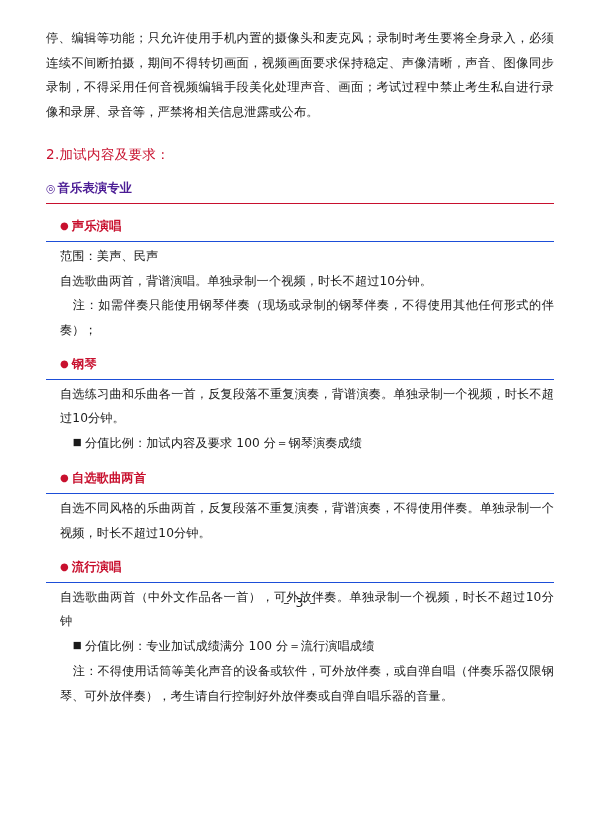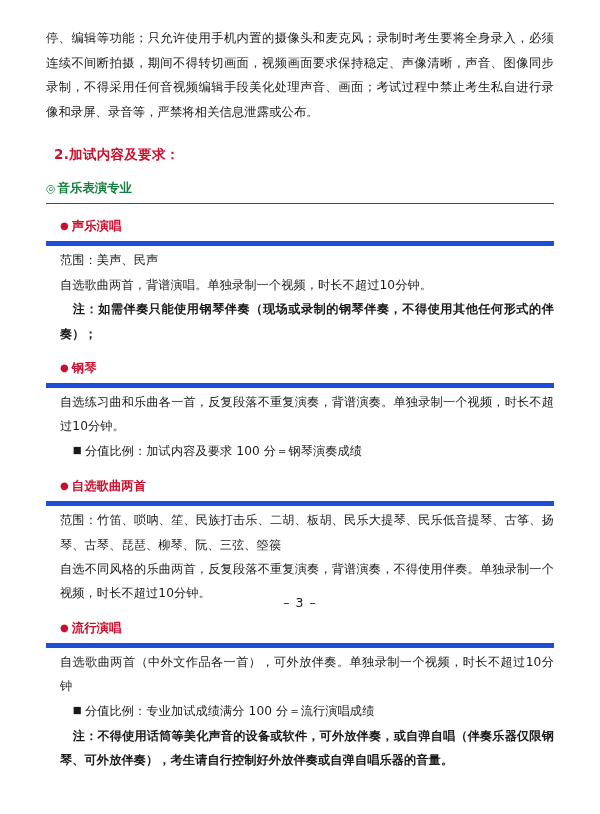--- a/index.html
+++ b/index.html
@@ -28,70 +28,70 @@
     text-align: justify;
     text-justify: inter-ideograph;
     margin: 0;
     color: #1a1a1a;
     letter-spacing: 0.1px;
   }
   .para.indent-0 { text-indent: 0; }
 
   .section-title {
     color: #c8102e;
-    font-weight: bold;
+    font-weight: normal;
     font-size: 13.5px;
     line-height: 24px;
-    margin: 18px 0 10px 8px;
+    margin: 18px 0 10px 0;
     letter-spacing: 0.3px;
   }
 
   .major-head {
-    color: #15803d;
+    color: #4c1d95;
     font-weight: bold;
     font-size: 12.4px;
     line-height: 20px;
     margin: 12px 0 2px 0;
     position: relative;
     border-bottom: 1px solid #c8102e;
     padding-bottom: 4px;
     display: block;
   }
   .major-head .bullet {
     font-size: 11px;
     margin-right: 2px;
   }
 
   .sub-head {
     color: #c8102e;
     font-weight: bold;
     font-size: 12.4px;
     line-height: 20px;
     margin: 12px 0 2px 0;
-    border-bottom: 5px solid #1d4ed8;
+    border-bottom: 1px solid #1d4ed8;
     padding-bottom: 4px;
     padding-left: 14px;
     display: block;
   }
   .sub-head .bullet {
     font-size: 10px;
     margin-right: 3px;
     position: relative;
     top: -1px;
   }
 
   .body-block {
     padding-left: 14px;
   }
   .body-block .para {
     font-size: 12.2px;
     line-height: 24.4px;
   }
   .ind1 { text-indent: 0; }
-  .ind-note { text-indent: 1.05em; font-weight: bold; }
+  .ind-note { text-indent: 1.05em; }
   .ind-score { text-indent: 1.05em; }
 
   .score-mark {
     font-size: 9.5px;
     position: relative;
     top: -1.5px;
     margin-right: 3px;
   }
 
   .footer {
@@ -132,21 +132,20 @@
   </div>
   <div class="body-block">
     <p class="para ind1">自选练习曲和乐曲各一首，反复段落不重复演奏，背谱演奏。单独录制一个视频，时长不超过10分钟。</p>
     <p class="para ind-score"><span class="score-mark">■</span><span>分值比例：加试内容及要求 100 分＝钢琴演奏成绩</span></p>
   </div>
 
   <div class="sub-head">
     <span class="bullet">●</span><span>自选歌曲两首</span>
   </div>
   <div class="body-block">
-    <p class="para ind1">范围：竹笛、唢呐、笙、民族打击乐、二胡、板胡、民乐大提琴、民乐低音提琴、古筝、扬琴、古琴、琵琶、柳琴、阮、三弦、箜篌</p>
     <p class="para ind1">自选不同风格的乐曲两首，反复段落不重复演奏，背谱演奏，不得使用伴奏。单独录制一个视频，时长不超过10分钟。</p>
   </div>
 
   <div class="sub-head">
     <span class="bullet">●</span><span>流行演唱</span>
   </div>
   <div class="body-block">
     <p class="para ind1">自选歌曲两首（中外文作品各一首），可外放伴奏。单独录制一个视频，时长不超过10分钟</p>
     <p class="para ind-score"><span class="score-mark">■</span><span>分值比例：专业加试成绩满分 100 分＝流行演唱成绩</span></p>
     <p class="para ind-note">注：不得使用话筒等美化声音的设备或软件，可外放伴奏，或自弹自唱（伴奏乐器仅限钢琴、可外放伴奏），考生请自行控制好外放伴奏或自弹自唱乐器的音量。</p>

